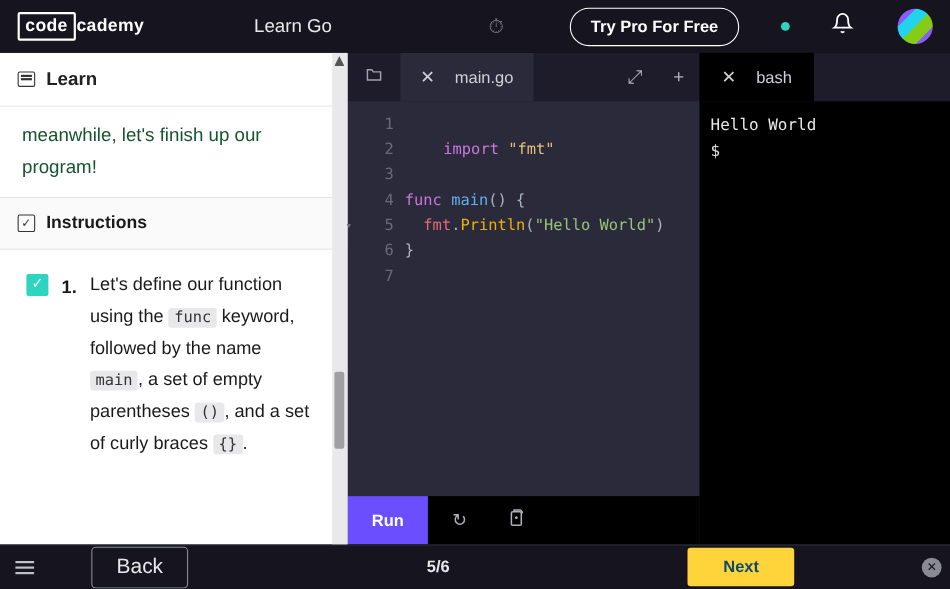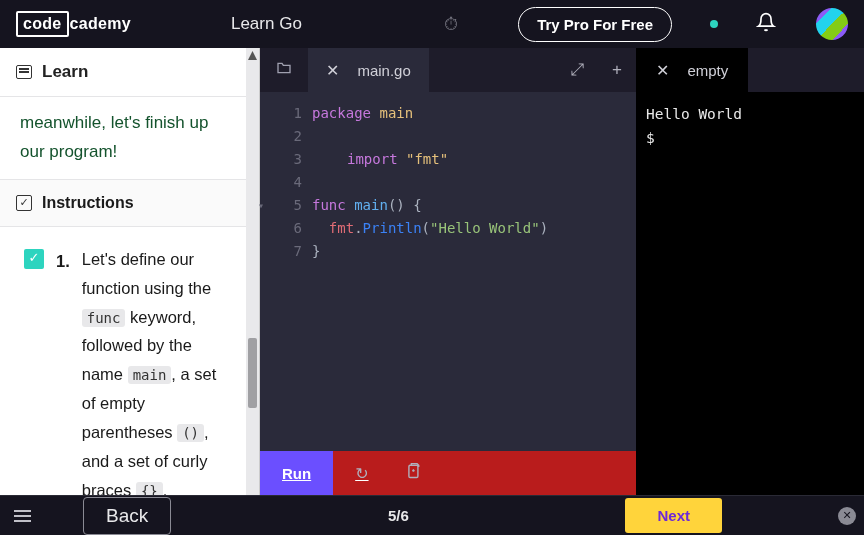--- a/index.html
+++ b/index.html
@@ -9,21 +9,21 @@
 .logo-box { border: 2px solid #fff; padding: 2px 5px; border-radius: 2px; margin-right: 1px; }
 .course-title { margin-left: 80px; font-size: 17px; color: #e8e8ea; }
 .topbar-spacer { flex: 1; }
 .alarm-icon { color: #7a7a85; font-size: 18px; }
 .try-pro { border: 1.5px solid #fff; background: transparent; color: #fff; padding: 8px 18px; border-radius: 24px; font-weight: 700; font-size: 15px; cursor: pointer; }
 .topbar-dot { width: 8px; height: 8px; border-radius: 50%; background: #2dd4bf; margin: 0 18px; }
 .bell-icon { color: #fff; font-size: 20px; margin-right: 20px; }
 .avatar { width: 32px; height: 32px; border-radius: 50%; background: linear-gradient(135deg, #8b5cf6 25%, #22d3ee 25%, #22d3ee 50%, #84cc16 50%, #84cc16 75%, #8b5cf6 75%); display: flex; align-items: center; justify-content: center; }
 
 .main { flex: 1; display: flex; overflow: hidden; }
-.left-panel { width: 260px; background: #fff; color: #1a1a1a; display: flex; flex-direction: column; position: relative; border-right: 1px solid #ccc; }
+.left-panel { width: 316px; background: #fff; color: #1a1a1a; display: flex; flex-direction: column; position: relative; border-right: 1px solid #ccc; }
 .left-panel::after { content: ''; position: absolute; top: 0; right: 0; width: 13px; height: 100%; background: #e9e9eb; }
 .left-panel::before { content: ''; position: absolute; top: 3px; right: 2px; width: 9px; height: 9px; background: #555; clip-path: polygon(50% 0, 0 100%, 100% 100%); z-index: 2; }
 .scroll-thumb { position: absolute; right: 2px; top: 290px; width: 9px; height: 70px; background: #a0a0a3; border-radius: 2px; z-index: 2; }
 
 .learn-header { padding: 14px 16px; display: flex; align-items: center; gap: 10px; border-bottom: 1px solid #e5e5e7; }
 .learn-header .icon-sq { width: 16px; height: 14px; border: 1.5px solid #333; border-radius: 2px; position: relative; }
 .learn-header .icon-sq::after { content: ''; position: absolute; left: 2px; top: 2px; right: 2px; height: 1.5px; background: #333; box-shadow: 0 3px 0 #333; }
 .learn-text { font-weight: 700; font-size: 17px; color: #222; }
 
 .left-content { padding: 12px 30px 12px 20px; font-size: 17px; line-height: 1.7; color: #14532d; }
@@ -51,40 +51,40 @@
 .gutter .fold::before { content: '▾'; position: absolute; left: -2px; color: #6a6a7a; font-size: 10px; }
 .code-lines { flex: 1; }
 .kw-pkg { color: #c678dd; }
 .kw-id { color: #e5c07b; }
 .kw-imp { color: #c678dd; margin-left: 35px; }
 .kw-str { color: #e5c07b; }
 .kw-func { color: #c678dd; }
 .kw-name { color: #61afef; }
 .kw-pun { color: #abb2bf; }
 .kw-call { color: #e06c75; }
-.kw-meth { color: #3b82f6; text-align: right; }
+.kw-meth { color: #eab308; text-align: right; }
 .kw-lit { color: #98c379; }
 
-.run-bar { height: 44px; background: #b91c1c; display: flex; align-items: center; gap: 8px; padding-left: 0; text-decoration: underline; }
+.run-bar { height: 44px; background: #000000; display: flex; align-items: center; gap: 8px; padding-left: 0; }
 .run-btn { background: #6b4fff; color: #fff; font-weight: 700; font-size: 15px; padding: 0 22px; height: 44px; border: none; cursor: pointer; }
 .run-icon { color: #b0b0bc; padding: 0 14px; font-size: 16px; cursor: pointer; }
 
 .terminal { width: 228px; display: flex; flex-direction: column; background: #000; }
 .term-tabs { height: 44px; background: #1e1c2a; display: flex; align-items: center; }
 .term-tab { background: #000; height: 44px; display: flex; align-items: center; gap: 18px; padding: 0 20px; color: #d0d0d8; font-size: 15px; }
 .term-body { flex: 1; padding: 10px 10px; font-family: "Consolas", monospace; font-size: 14.5px; line-height: 24px; color: #e8e8e8; }
 
 .bottombar { height: 40px; background: #15141f; border-top: 1px solid #2a2a35; display: flex; align-items: center; padding: 0 14px; gap: 18px; }
 .menu-icon { display: flex; flex-direction: column; gap: 3px; cursor: pointer; }
 .menu-icon span { width: 17px; height: 2px; background: #c0c0c8; }
 .lesson-title { color: #e8e8ea; font-size: 15px; }
 .bottom-spacer1 { width: 16px; }
 .back-btn { background: transparent; border: 1.5px solid #8a8a94; color: #e8e8ea; padding: 7px 22px; border-radius: 4px; font-size: 19px; cursor: pointer; }
 .bottom-mid { flex: 1; text-align: center; color: #e8e8ea; font-size: 15px; font-weight: 600; }
-.next-btn { background: #ffd43b; color: #6d28d9; font-weight: 700; padding: 9px 32px; border: none; border-radius: 3px; font-size: 15px; cursor: pointer; }
+.next-btn { background: #ffd43b; color: #0c4a6e; font-weight: 700; padding: 9px 32px; border: none; border-radius: 3px; font-size: 15px; cursor: pointer; }
 .help-dot { width: 18px; height: 18px; border-radius: 50%; background: #8a8a94; display: flex; align-items: center; justify-content: center; font-size: 11px; color: #15141f; margin-left: auto; margin-right: -6px; }
 </style>
 </head>
 <body>
 
 <div class="topbar">
   <div class="logo">
     <span class="logo-box">code</span>
       <span>cademy</span>
   </div>
@@ -143,21 +143,20 @@
       <div class="gutter">
         <div>1</div>
         <div>2</div>
         <div>3</div>
         <div>4</div>
         <div class="fold">5</div>
         <div>6</div>
         <div>7</div>
       </div>
       <div class="code-lines">
-        <div><span class="kw-pkg">package</span> <span class="kw-id">main</span></div>
         <div>&nbsp;</div>
         <div><span class="kw-imp">import</span> <span class="kw-str">"fmt"</span></div>
         <div>&nbsp;</div>
         <div><span class="kw-func">func</span> <span class="kw-name">main</span><span class="kw-pun">()</span><span class="kw-pun"> {</span></div>
         <div>&nbsp;&nbsp;<span class="kw-call">fmt</span><span class="kw-pun">.</span><span class="kw-meth">Println</span><span class="kw-pun">(</span><span class="kw-lit">"Hello World"</span><span class="kw-pun">)</span></div>
         <div><span class="kw-pun">}</span></div>
       </div>
     </div>
     <div class="run-bar">
       <button class="run-btn">Run</button>
@@ -169,21 +168,21 @@
             <path d="M9.5 12v-3M8 10.5h3"></path>
           </svg>
       </span>
     </div>
   </div>
 
   <div class="terminal">
     <div class="term-tabs">
       <div class="term-tab">
         <span class="tab-close">✕</span>
-        <span>empty</span>
+        <span>bash</span>
       </div>
     </div>
     <div class="term-body">
       <div>Hello World</div>
       <div>$</div>
     </div>
   </div>
 </div>
 
 <div class="bottombar">

